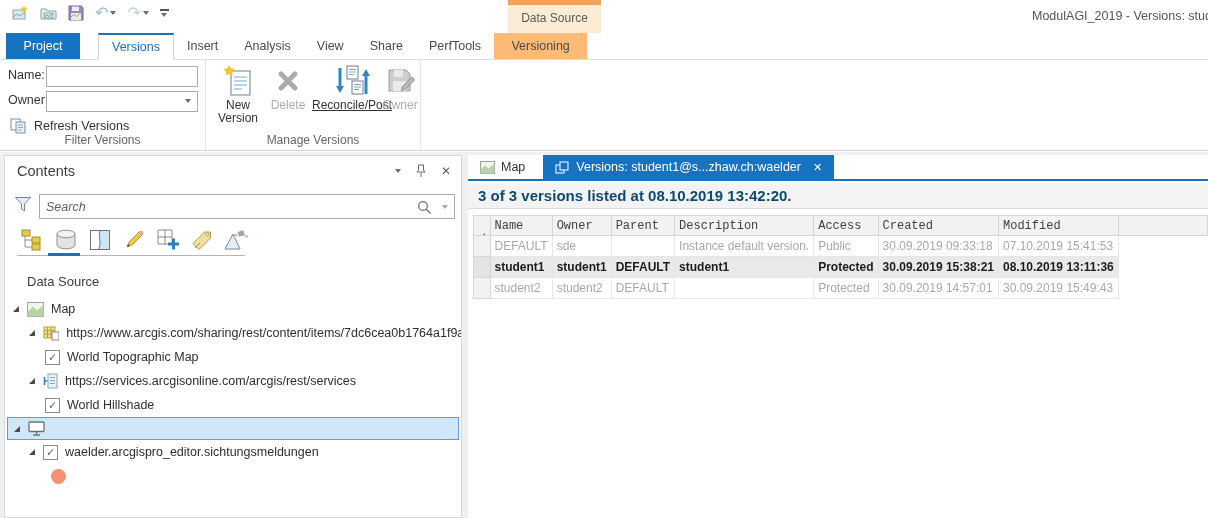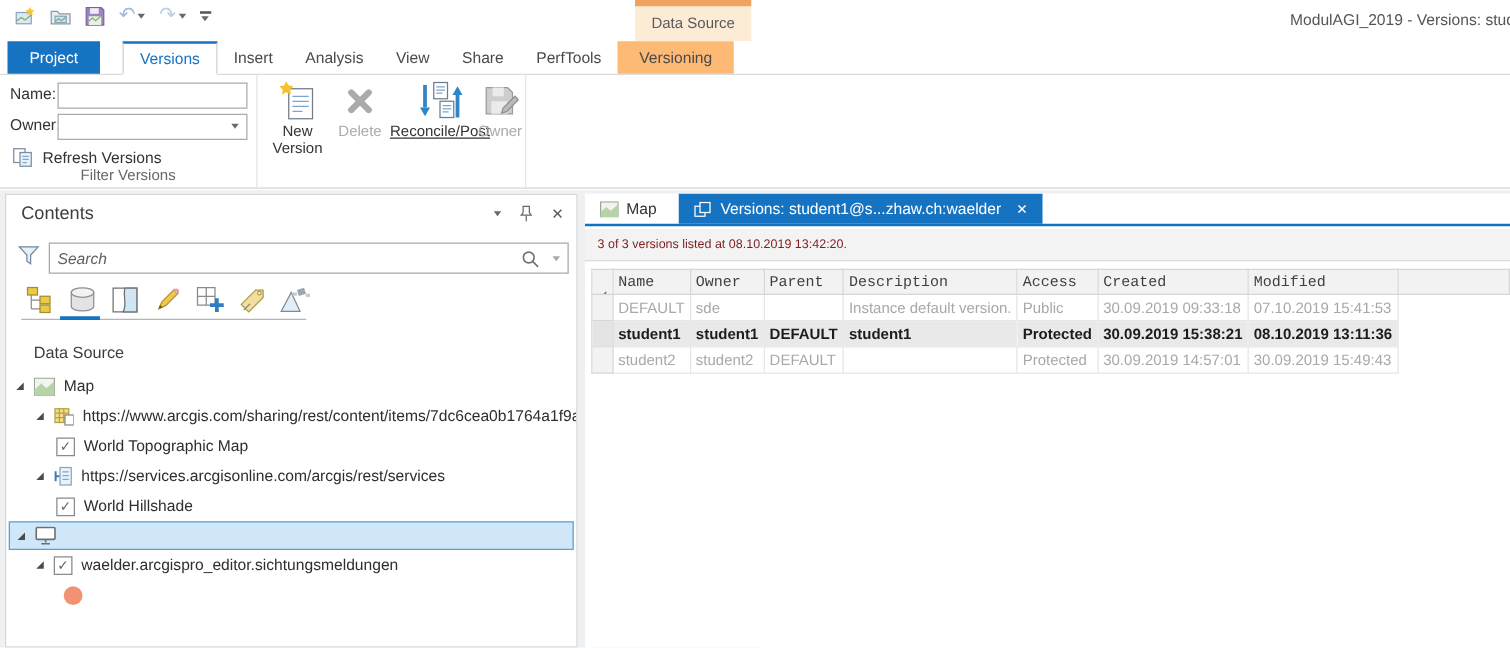--- a/index.html
+++ b/index.html
@@ -82,21 +82,21 @@
   .pt-dot { position:absolute; left:46px; width:15px; height:15px; border-radius:50%; background:#f29272; }
 
   
   .docpanel { position:absolute; left:468px; top:3px; width:740px; height:363px; background:#fff; }
   .doctabs { position:absolute; left:0; top:0; width:100%; height:26px; display:flex; align-items:stretch;
     border-bottom:2px solid #1673c2; background:#fff; font-size:12.5px; }
   .dtab { display:flex; align-items:center; gap:6px; padding:0 12px; color:#333; cursor:default; }
   .dtab.active { background:#1673c2; color:#fff; margin-left:6px; }
   .dtab .x { margin-left:6px; font-size:11px; }
   .statusbar { position:absolute; left:0; top:28px; width:100%; height:26px; background:#f3f3f3;
-    border-bottom:1px solid #dcdcdc; line-height:25px; padding-left:10px; font-size:10px; color:#7f1d1d; }
+    border-bottom:1px solid #dcdcdc; line-height:25px; padding-left:10px; font-size:15px; color:#0c4a6e;font-weight:bold; }
   .vtable { position:absolute; left:5px; top:60px; border-collapse:collapse; font-size:12px; table-layout:fixed; }
   .vtable th { background:#f2f2f2; border:1px solid #d6d6d6; font-weight:400; text-align:left;
     padding:2px 4px; color:#3f3f3f; height:20px; overflow:hidden; white-space:nowrap;font-family:Liberation Mono, monospace; }
   .vtable td { border:1px solid #e6e6e6; padding:1px 4px; height:21px; overflow:hidden; white-space:nowrap; }
   .vtable td.rowsel { background:#f2f2f2; border-color:#d6d6d6; }
   .vtable tr.dim td { color:#a8a8a8; }
   .vtable tr.current td { font-weight:bold; color:#1c1c1c; background:#e9e9e9; }
   .vtable tr.current td.rowsel { background:#e4e4e4; }
   .vtable td.blank, .vtable tr td.blank { border:none; background:#fff; font-weight:normal; }
   .corner-tri { width:0; height:0; border-bottom:7px solid #555; border-left:7px solid transparent; margin:0 auto; }
@@ -216,20 +216,21 @@
         <span class="ic">
             <svg width="30" height="30">
               <path d="M4 4 h17 l4 4 v17 H4z" fill="#cecece" stroke="#9a9a9a"></path>
               <rect x="9" y="4" width="9" height="7" fill="#ebebeb"></rect>
               <rect x="8" y="15" width="13" height="10" fill="#ebebeb"></rect>
               <path d="M27 11 L17.5 20.5 l-1.2 4 4-1.2 9.4-9.5z" fill="#bcbcbc" stroke="#8f8f8f"></path>
             </svg>
           </span>
         <span>Owner</span>
       </div>
+      <div class="glabel">Manage Versions</div>
     </div>
   </div>
 
   <div class="workspace">
 
     <div class="contents">
       <div class="c-head">
         <span class="c-title">Contents</span>
         <span class="c-ctrls">
           <span class="caret"></span>

